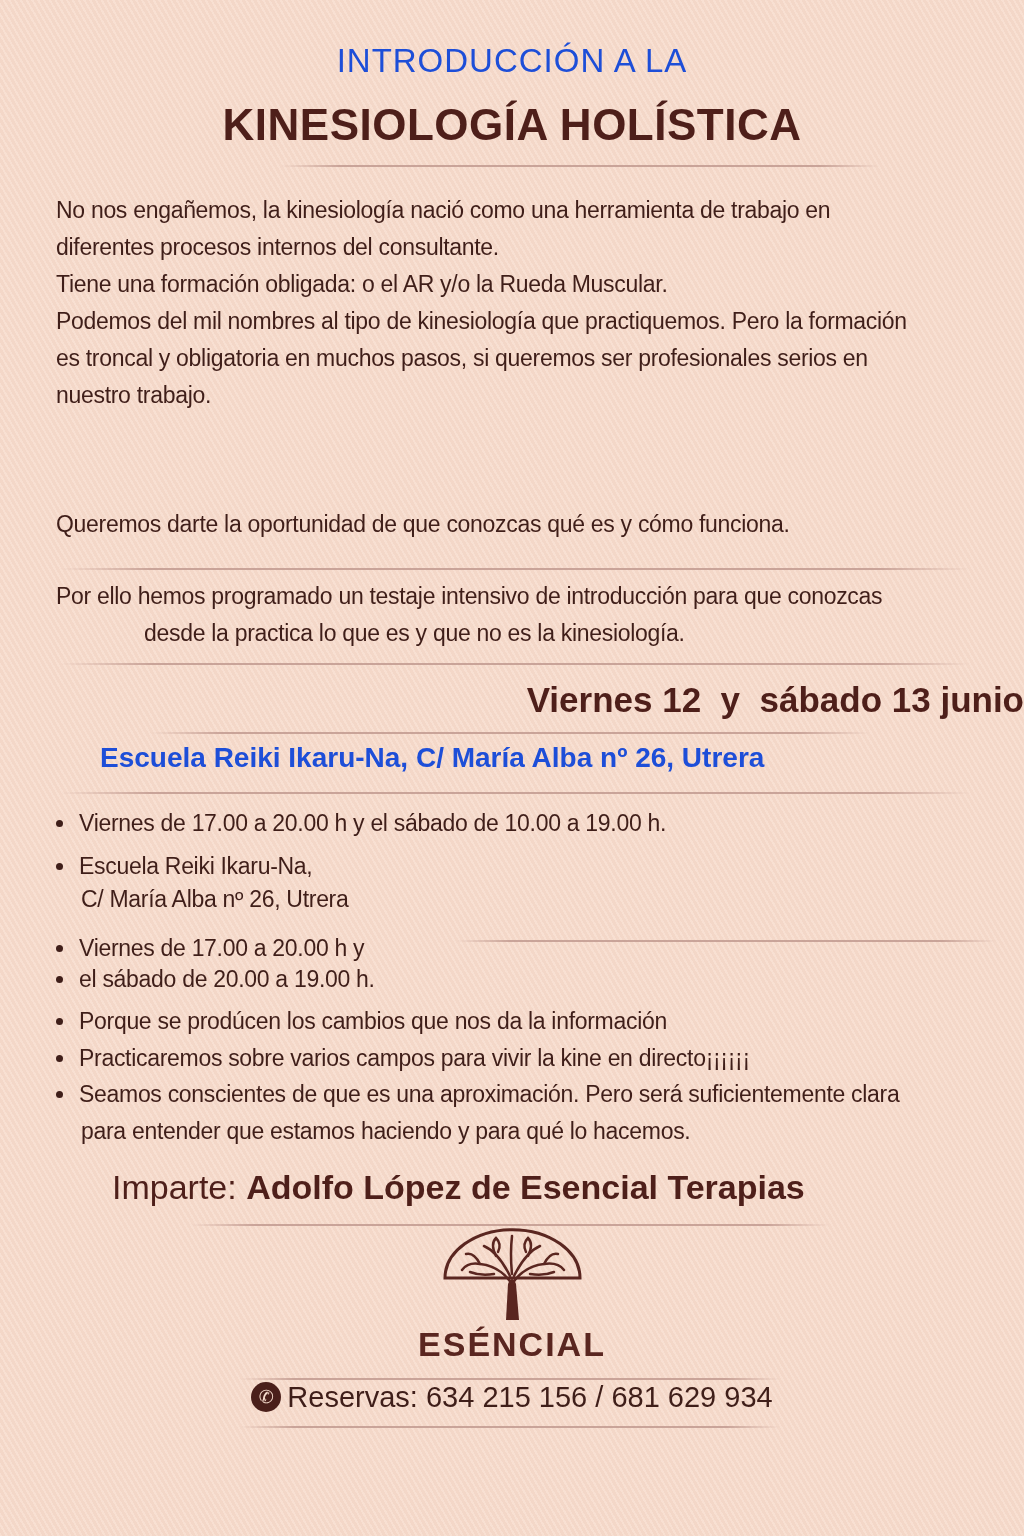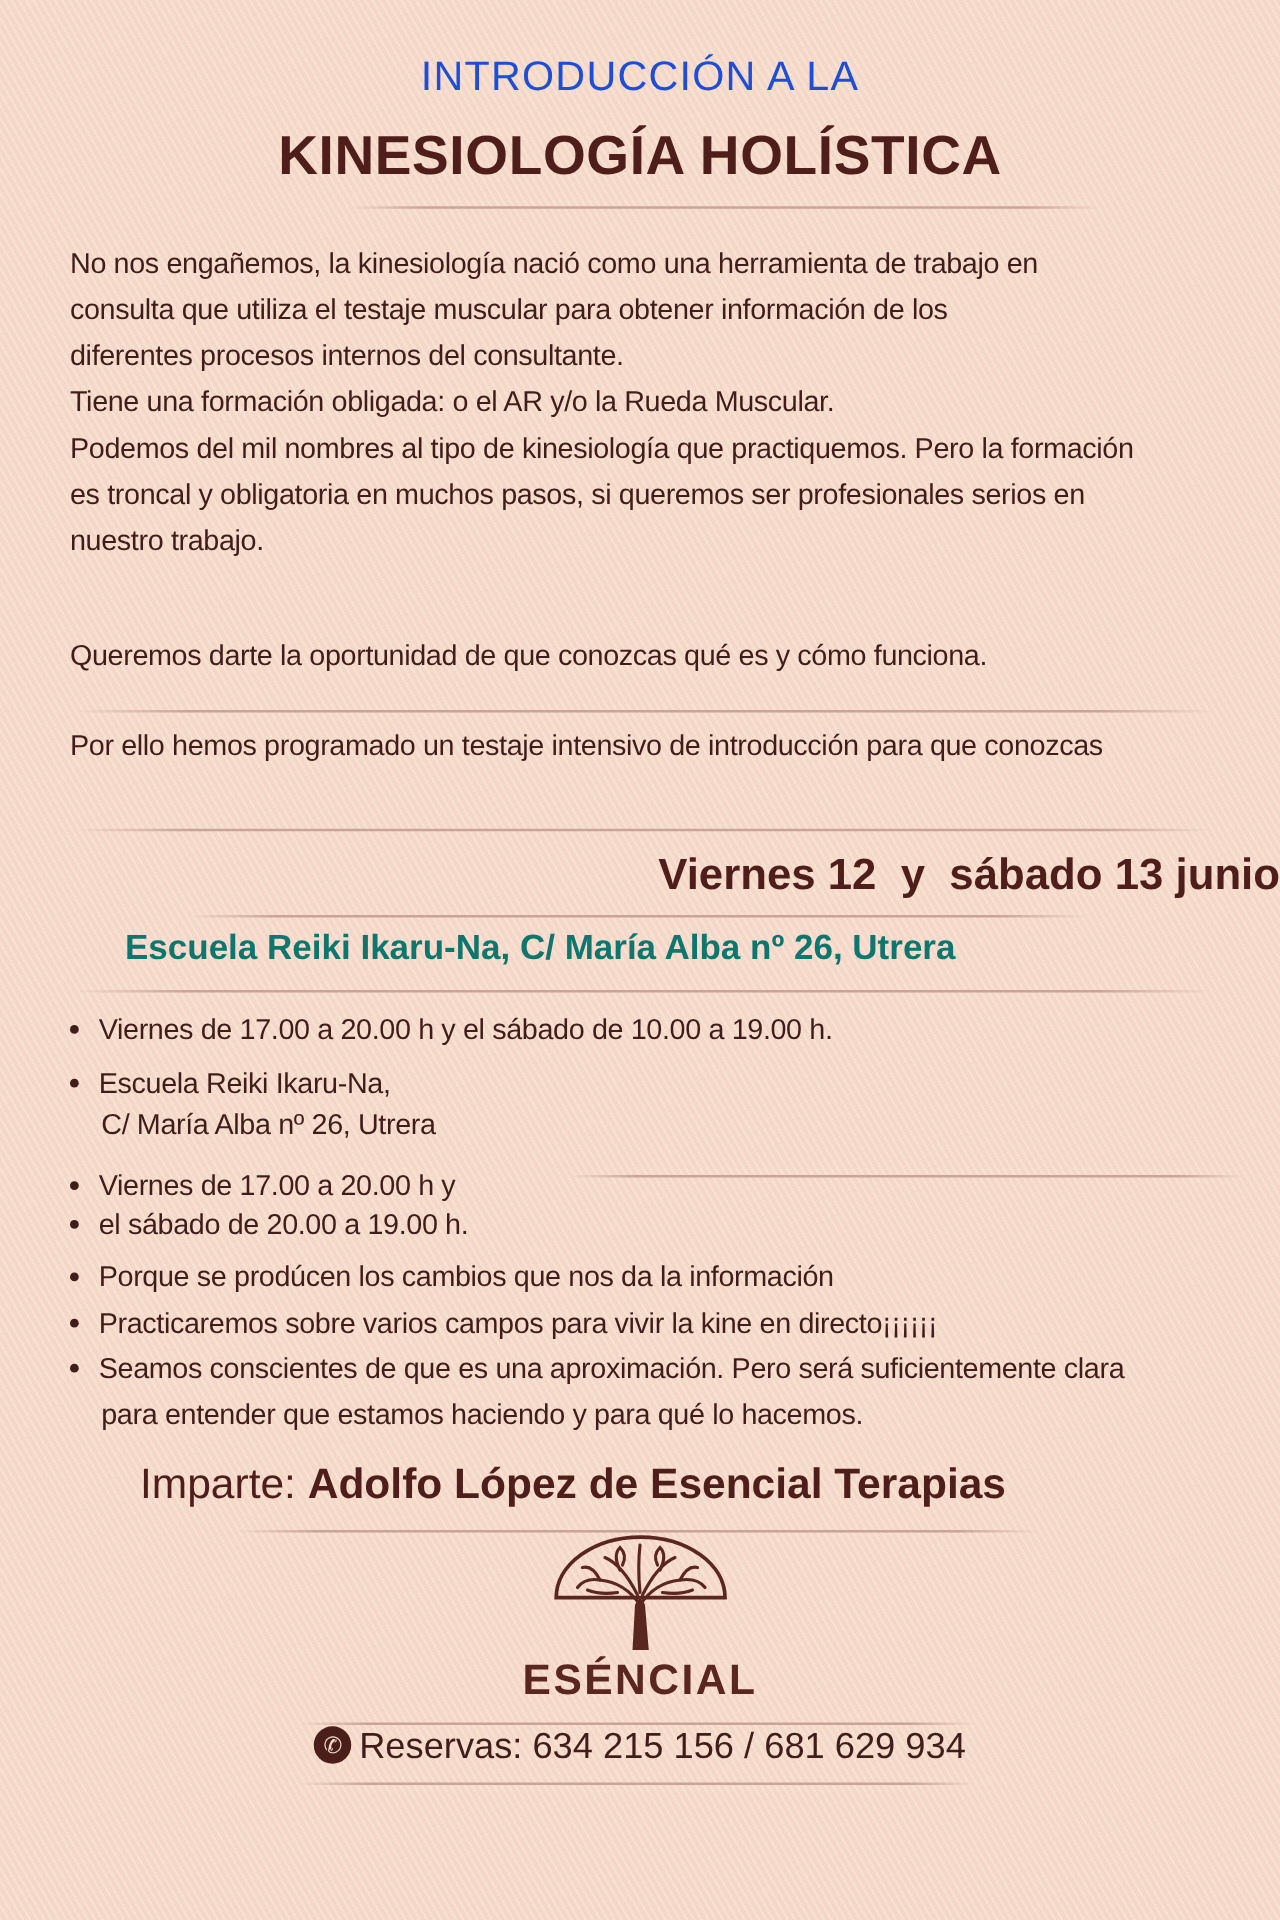--- a/index.html
+++ b/index.html
@@ -11,51 +11,51 @@
     color:#4a1f1a;
   }
   .abs { position:absolute; }
   .center { left:0; width:1024px; text-align:center; }
   .rule { position:absolute; height:2px; background:linear-gradient(90deg, rgba(200,160,150,0), rgba(190,150,140,0.8) 10%, rgba(190,150,140,0.8) 90%, rgba(200,160,150,0)); }
   .title1 { top:42px; font-size:33px; letter-spacing:1px; font-weight:normal; color:#1d4ed8; }
   .title2 { top:100px; font-size:44px; font-weight:bold; color:#4e1f1a; letter-spacing:0.5px; }
   .para { left:56px; width:940px; font-size:23px; line-height:37px; color:#3f1e19; letter-spacing:-0.3px; }
   .para b { font-weight:normal; }
   .date { top:680px; font-size:35px; font-weight:bold; color:#4e1f1a; }
-  .venue { top:742px; font-size:28px; font-weight:bold; color:#0f766e; left:100px; width:800px; text-align:left; }
+  .venue { top:742px; font-size:28px; font-weight:bold; color:#1d4ed8; left:100px; width:800px; text-align:left; }
   .bullets { left:56px; width:940px; font-size:23px; color:#3f1e19; letter-spacing:-0.3px; }
   .bl { position:absolute; left:0; white-space:nowrap; }
   .bl .dot { display:inline-block; width:7px; height:7px; border-radius:50%; background:#3f1e19; vertical-align:middle; margin-right:16px; margin-top:-3px; }
   .bl.cont { left:25px; }
   .imparte { top:1168px; left:112px; font-size:34px; color:#4e1f1a; white-space:nowrap; }
   .imparte b { font-weight:bold; }
   .logo-word { top:1325px; font-size:34px; font-weight:bold; color:#5a2620; letter-spacing:2px; }
   .phone { top:1381px; font-size:29px; color:#3f1e19; }
   .phone-icon { display:inline-block; width:30px; height:30px; border-radius:50%; background:#4a1f1a; color:#f7dccd; font-size:18px; line-height:30px; text-align:center; vertical-align:middle; margin-right:6px; margin-top:-4px; }
 </style>
 </head>
 <body>
 
 <div class="abs center title1">INTRODUCCIÓN A LA</div>
 <div class="abs center title2">KINESIOLOGÍA HOLÍSTICA</div>
 <div class="rule" style="top:165px; left:280px; width:600px;"></div>
 
 <div class="abs para" style="top:192px;">
   <div>No nos engañemos, la kinesiología nació como una herramienta de trabajo en</div>
-  <div>consulta que utiliza el testaje muscular para obtener información de los</div>
   <div>diferentes procesos internos del consultante.</div>
   <div><span>Tiene una formación obligada: o el AR y/o la </span><b>Rueda Muscular</b><span>.</span></div>
   <div>Podemos del mil nombres al tipo de kinesiología que practiquemos. Pero la formación</div>
   <div><span>es troncal y obligatoria en muchos pasos, si queremos ser </span><b>profesionales</b><span> serios en</span></div>
   <div>nuestro trabajo.</div>
 </div>
 <div class="abs para" style="top:506px;">Queremos darte la oportunidad de que conozcas qué es y cómo funciona.</div>
 <div class="rule" style="top:568px; left:60px; width:910px;"></div>
 <div class="abs para" style="top:578px;">
   <div>Por ello hemos programado un testaje intensivo de introducción para que conozcas</div>
+  <div style="padding-left:88px;">desde la practica lo que es y que no es la kinesiología.</div>
 </div>
 <div class="rule" style="top:663px; left:60px; width:910px;"></div>
 
 <div class="abs center date" style="white-space:pre;text-align:right;">Viernes 12  y  sábado 13 junio</div>
 <div class="rule" style="top:732px; left:150px; width:720px;"></div>
 <div class="abs venue">Escuela Reiki Ikaru-Na, C/ María Alba nº 26, Utrera</div>
 <div class="rule" style="top:792px; left:60px; width:910px;"></div>
 
 <div class="abs bullets" style="top:0;">
   <div class="bl" style="top:810px;"><span class="dot"></span><span>Viernes de 17.00 a 20.00 h y el sábado de 10.00 a 19.00 h.</span></div>

